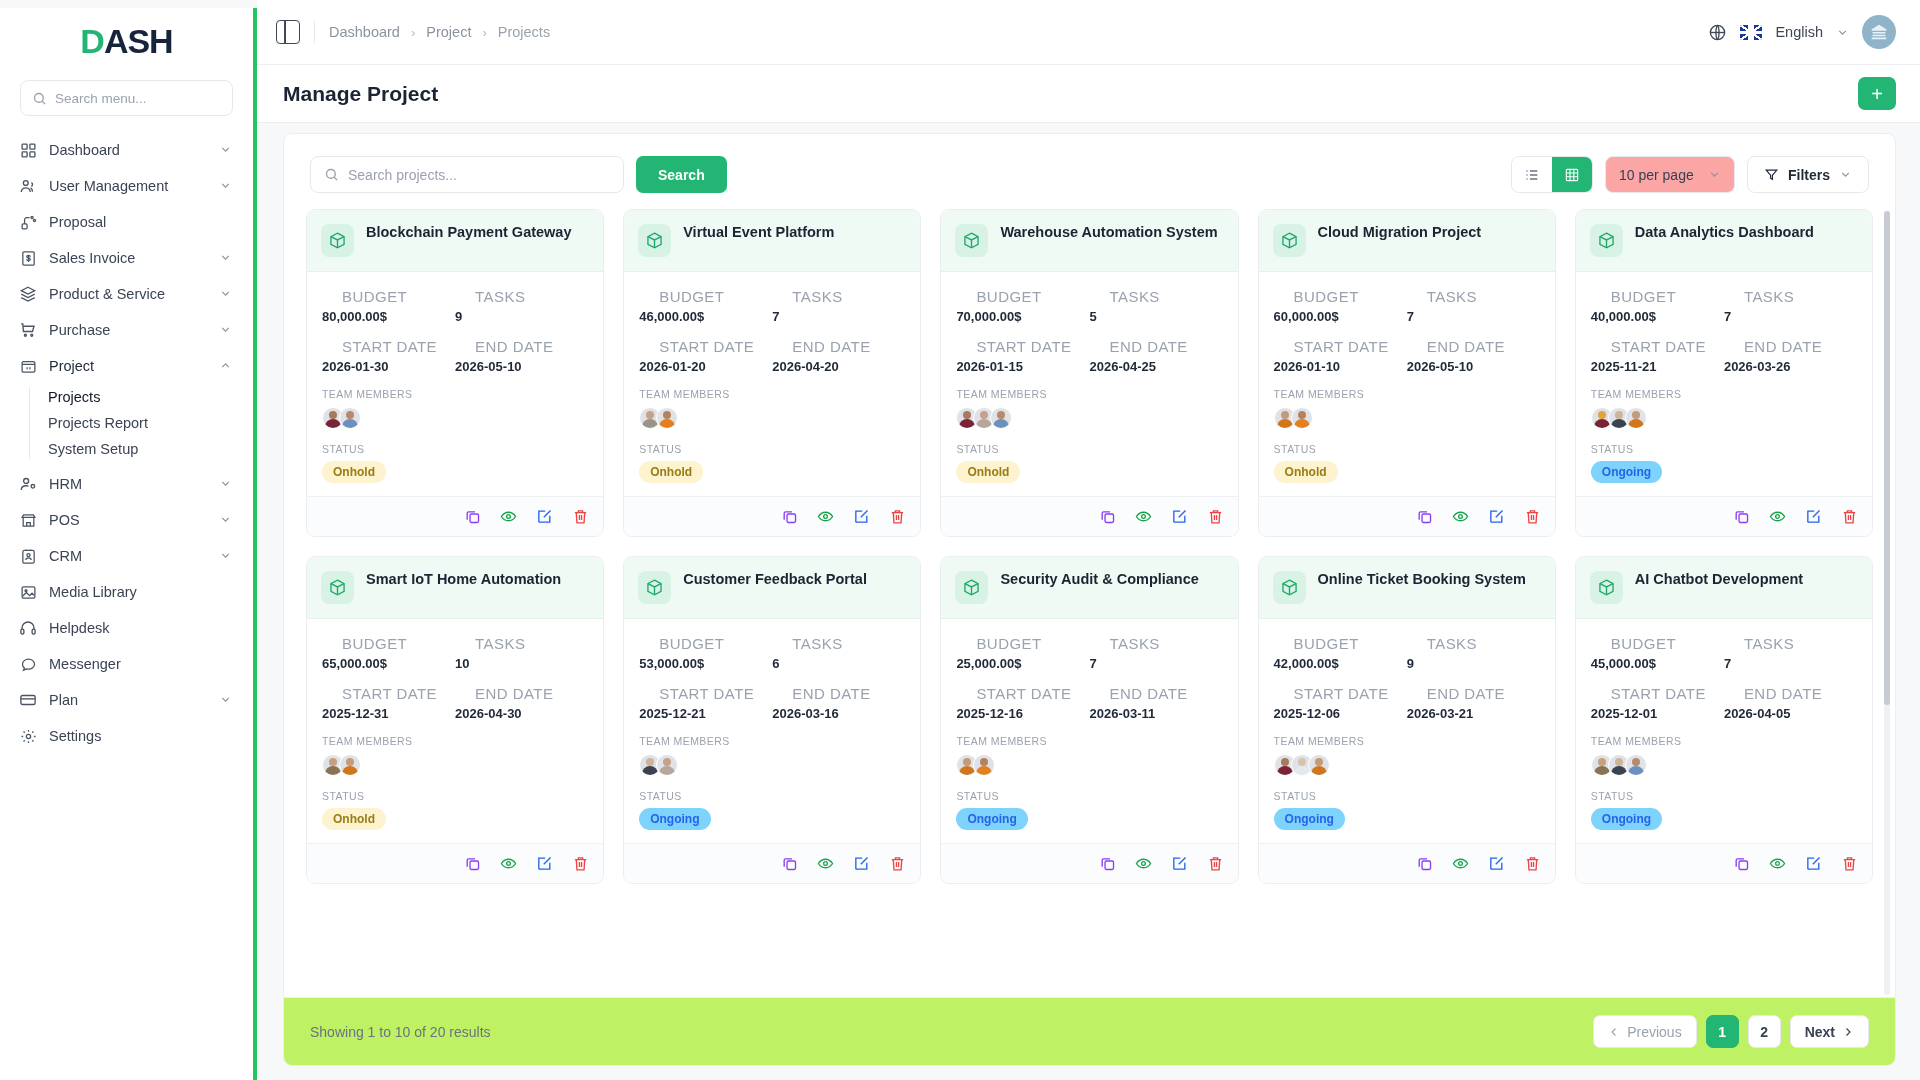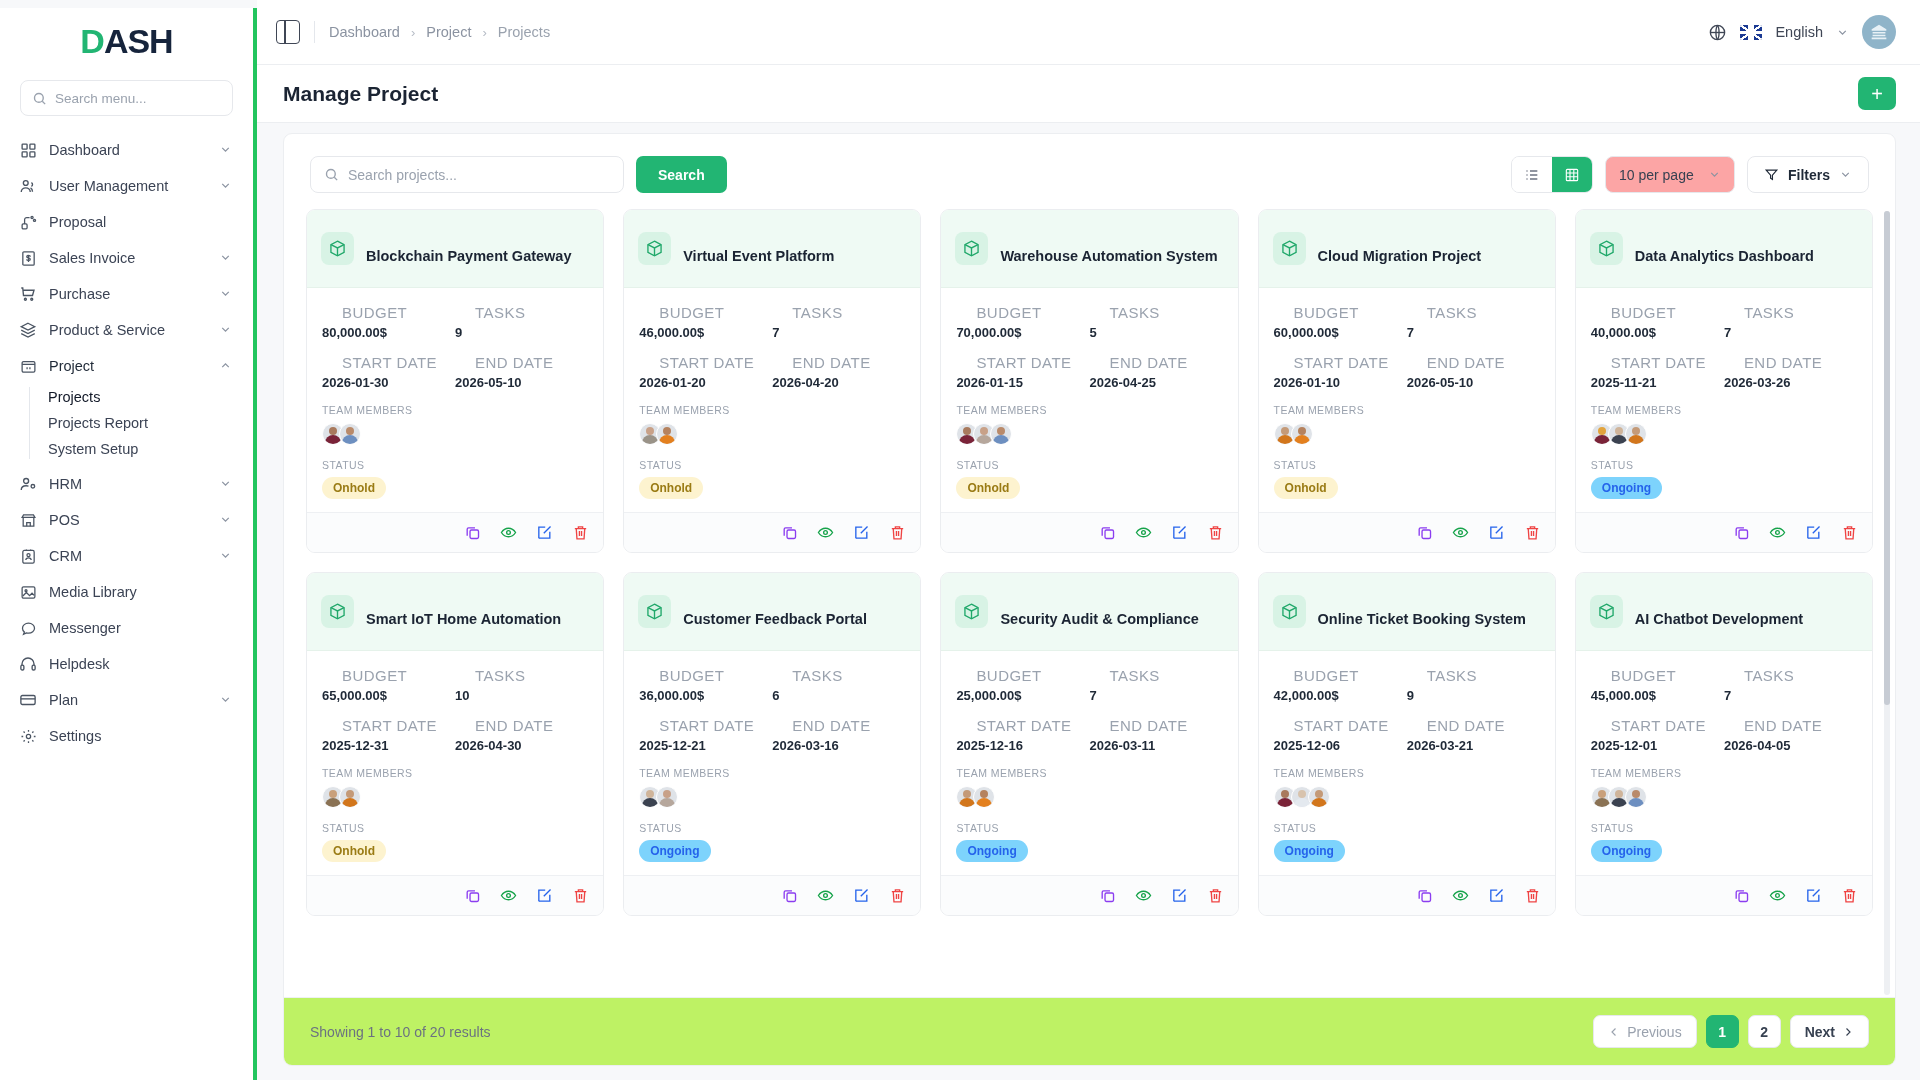--- a/index.html
+++ b/index.html
@@ -140,21 +140,21 @@
   
   .grid-scroll { flex: 1 1 auto; overflow: hidden; padding: 0 22px 0 22px; position: relative; min-height: 0; }
   .grid {
     display: grid; grid-template-columns: repeat(5, 1fr); gap: 19px; padding-bottom: 8px;
   }
   .pcard {
     border: 1px solid #ebedf0; border-radius: 9px; background: #fff; overflow: hidden;
     display: flex; flex-direction: column;
   }
   .pcard-head {
-    background: #effaf4; padding: 22px 14px; display: flex; align-items: flex-end; gap: 12px;
+    background: #effaf4; padding: 14px 14px; display: flex; align-items: flex-start; gap: 12px;
     border-bottom: 1px solid #e5f2ea;
   }
   .pcard-ico {
     width: 33px; height: 33px; border-radius: 8px; background: #d8f3e5; flex: 0 0 33px;
     display: flex; align-items: center; justify-content: center; color: #20a86a;
   }
   .pcard-title { font-size: 14.5px; font-weight: 700; color: #1b2433; line-height: 1.2; }
   .pcard-body { padding: 16px 15px 13px 15px; flex: 1 1 auto; }
   .kv-row { display: flex; margin-bottom: 14px; }
   .kv { flex: 1 1 50%; min-width: 0; }
@@ -280,43 +280,43 @@
         <span class="lbl">Sales Invoice</span>
         <span class="chev">
             <svg width="13" height="13" viewBox="0 0 24 24" fill="none" stroke="currentColor" stroke-width="2.3">
               <polyline points="6 9 12 15 18 9"></polyline>
             </svg>
           </span>
       </div>
 
       <div class="nav-item">
         <span class="ico">
+            <svg width="18" height="18" viewBox="0 0 24 24" fill="none" stroke="currentColor" stroke-width="1.7">
+              <polygon points="12 3 21 7.5 12 12 3 7.5"></polygon>
+              <polyline points="3 12.2 12 16.7 21 12.2"></polyline>
+              <polyline points="3 16.8 12 21.3 21 16.8"></polyline>
+            </svg>
+          </span>
+        <span class="lbl">Product &amp; Service</span>
+        <span class="chev">
+            <svg width="13" height="13" viewBox="0 0 24 24" fill="none" stroke="currentColor" stroke-width="2.3">
+              <polyline points="6 9 12 15 18 9"></polyline>
+            </svg>
+          </span>
+      </div>
+
+      <div class="nav-item">
+        <span class="ico">
             <svg width="18" height="18" viewBox="0 0 24 24" fill="none" stroke="currentColor" stroke-width="1.8">
               <path d="M3 4h2l1 10h12l2-7H6.2"></path>
               <circle cx="8.5" cy="19" r="1.3"></circle>
               <circle cx="17" cy="19" r="1.3"></circle>
             </svg>
           </span>
         <span class="lbl">Purchase</span>
-        <span class="chev">
-            <svg width="13" height="13" viewBox="0 0 24 24" fill="none" stroke="currentColor" stroke-width="2.3">
-              <polyline points="6 9 12 15 18 9"></polyline>
-            </svg>
-          </span>
-      </div>
-
-      <div class="nav-item">
-        <span class="ico">
-            <svg width="18" height="18" viewBox="0 0 24 24" fill="none" stroke="currentColor" stroke-width="1.7">
-              <polygon points="12 3 21 7.5 12 12 3 7.5"></polygon>
-              <polyline points="3 12.2 12 16.7 21 12.2"></polyline>
-              <polyline points="3 16.8 12 21.3 21 16.8"></polyline>
-            </svg>
-          </span>
-        <span class="lbl">Product &amp; Service</span>
         <span class="chev">
             <svg width="13" height="13" viewBox="0 0 24 24" fill="none" stroke="currentColor" stroke-width="2.3">
               <polyline points="6 9 12 15 18 9"></polyline>
             </svg>
           </span>
       </div>
 
       <div class="nav-item open">
         <span class="ico">
             <svg width="17" height="17" viewBox="0 0 24 24" fill="none" stroke="currentColor" stroke-width="1.8">
@@ -394,36 +394,36 @@
               <rect x="3" y="4" width="18" height="16" rx="2"></rect>
               <circle cx="8.5" cy="9.5" r="1.4"></circle>
               <path d="M4 17l5-5 4.5 4.5L17 13l3 3"></path>
             </svg>
           </span>
         <span class="lbl">Media Library</span>
       </div>
 
       <div class="nav-item">
         <span class="ico">
-            <svg width="17" height="17" viewBox="0 0 24 24" fill="none" stroke="currentColor" stroke-width="1.8">
-              <path d="M12 4.5c4.7 0 8.5 3.1 8.5 7s-3.8 7-8.5 7c-1 0-2-.1-2.9-.4L5 20l1.2-3.2C4.5 15.5 3.5 13.6 3.5 11.5c0-3.9 3.8-7 8.5-7z"></path>
-            </svg>
-          </span>
-        <span class="lbl">Messenger</span>
-      </div>
-
-      <div class="nav-item">
-        <span class="ico">
             <svg width="18" height="18" viewBox="0 0 24 24" fill="none" stroke="currentColor" stroke-width="1.8">
               <path d="M4 14v-2a8 8 0 0 1 16 0v2"></path>
               <rect x="2.5" y="13.5" width="4" height="6.5" rx="1.8"></rect>
               <rect x="17.5" y="13.5" width="4" height="6.5" rx="1.8"></rect>
             </svg>
           </span>
         <span class="lbl">Helpdesk</span>
+      </div>
+
+      <div class="nav-item">
+        <span class="ico">
+            <svg width="17" height="17" viewBox="0 0 24 24" fill="none" stroke="currentColor" stroke-width="1.8">
+              <path d="M12 4.5c4.7 0 8.5 3.1 8.5 7s-3.8 7-8.5 7c-1 0-2-.1-2.9-.4L5 20l1.2-3.2C4.5 15.5 3.5 13.6 3.5 11.5c0-3.9 3.8-7 8.5-7z"></path>
+            </svg>
+          </span>
+        <span class="lbl">Messenger</span>
       </div>
 
       <div class="nav-item">
         <span class="ico">
             <svg width="18" height="18" viewBox="0 0 24 24" fill="none" stroke="currentColor" stroke-width="1.8">
               <rect x="2.5" y="6" width="19" height="12" rx="2"></rect>
               <path d="M2.5 10.5h19"></path>
             </svg>
           </span>
         <span class="lbl">Plan</span>
@@ -1019,21 +1019,21 @@
                       <path d="M3.7 7 12 11.3 20.3 7"></path>
                       <path d="M12 11.3v9.9"></path>
                     </svg>
                   </span>
       <span class="pcard-title">Customer Feedback Portal</span>
     </div>
     <div class="pcard-body">
       <div class="kv-row">
         <div class="kv">
           <div class="k">BUDGET</div>
-          <div class="v">36,000.00$</div>
+          <div class="v">53,000.00$</div>
         </div>
         <div class="kv">
           <div class="k">TASKS</div>
           <div class="v">6</div>
         </div>
       </div>
       <div class="kv-row">
         <div class="kv">
           <div class="k">START DATE</div>
           <div class="v">2025-12-21</div>

